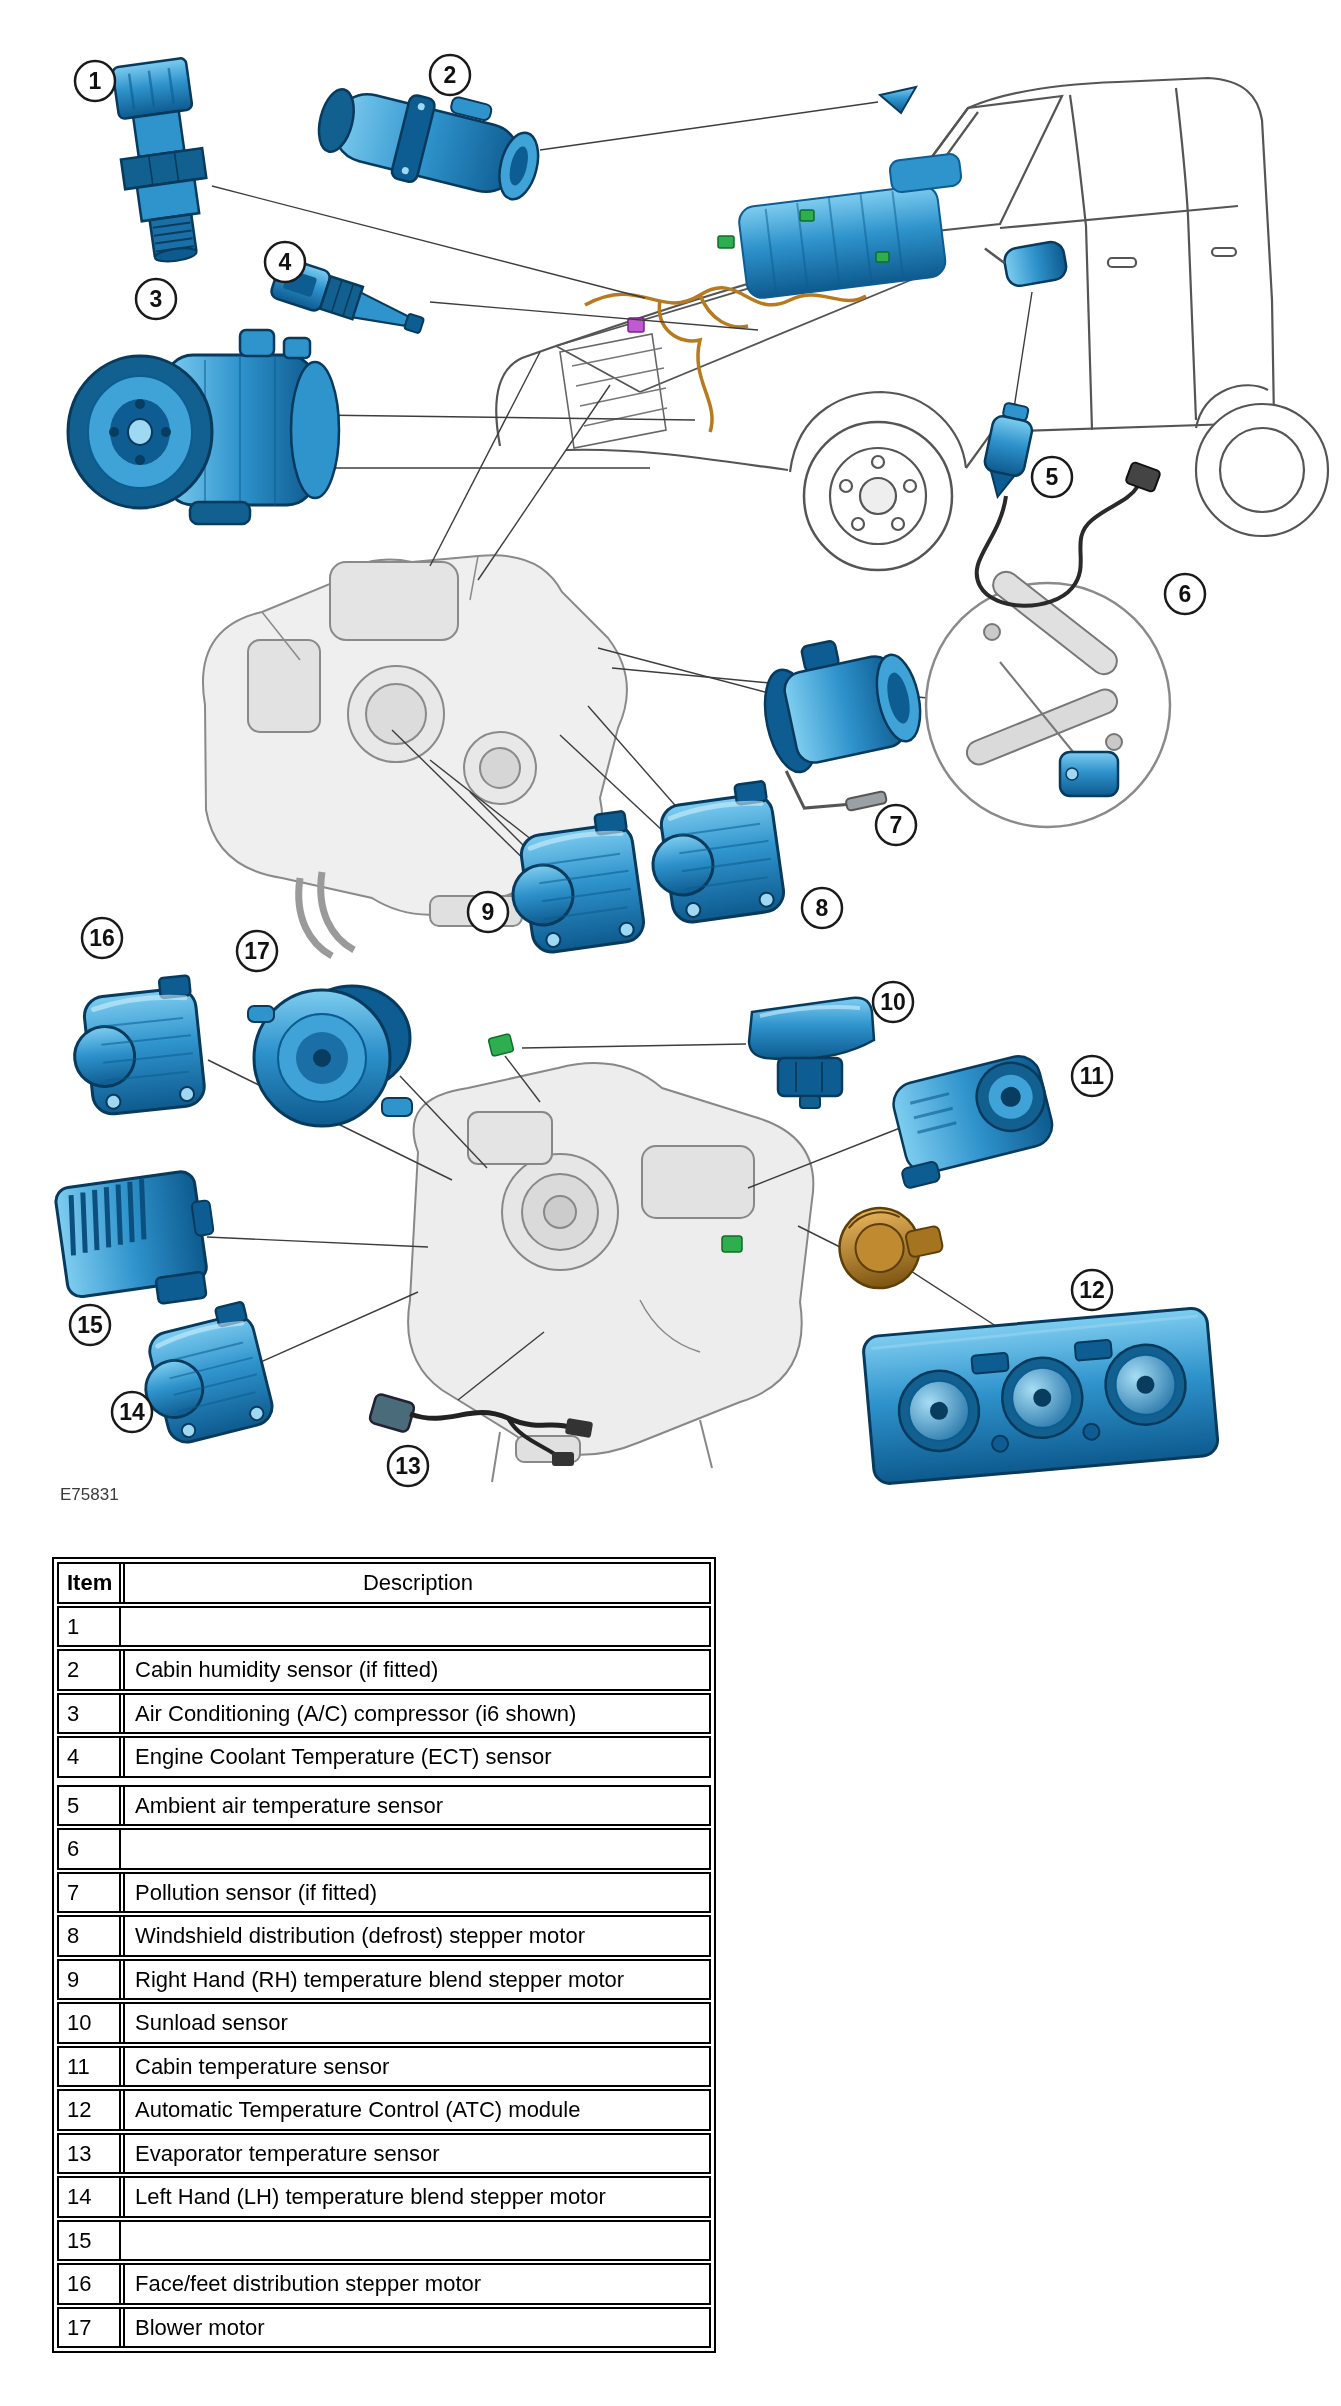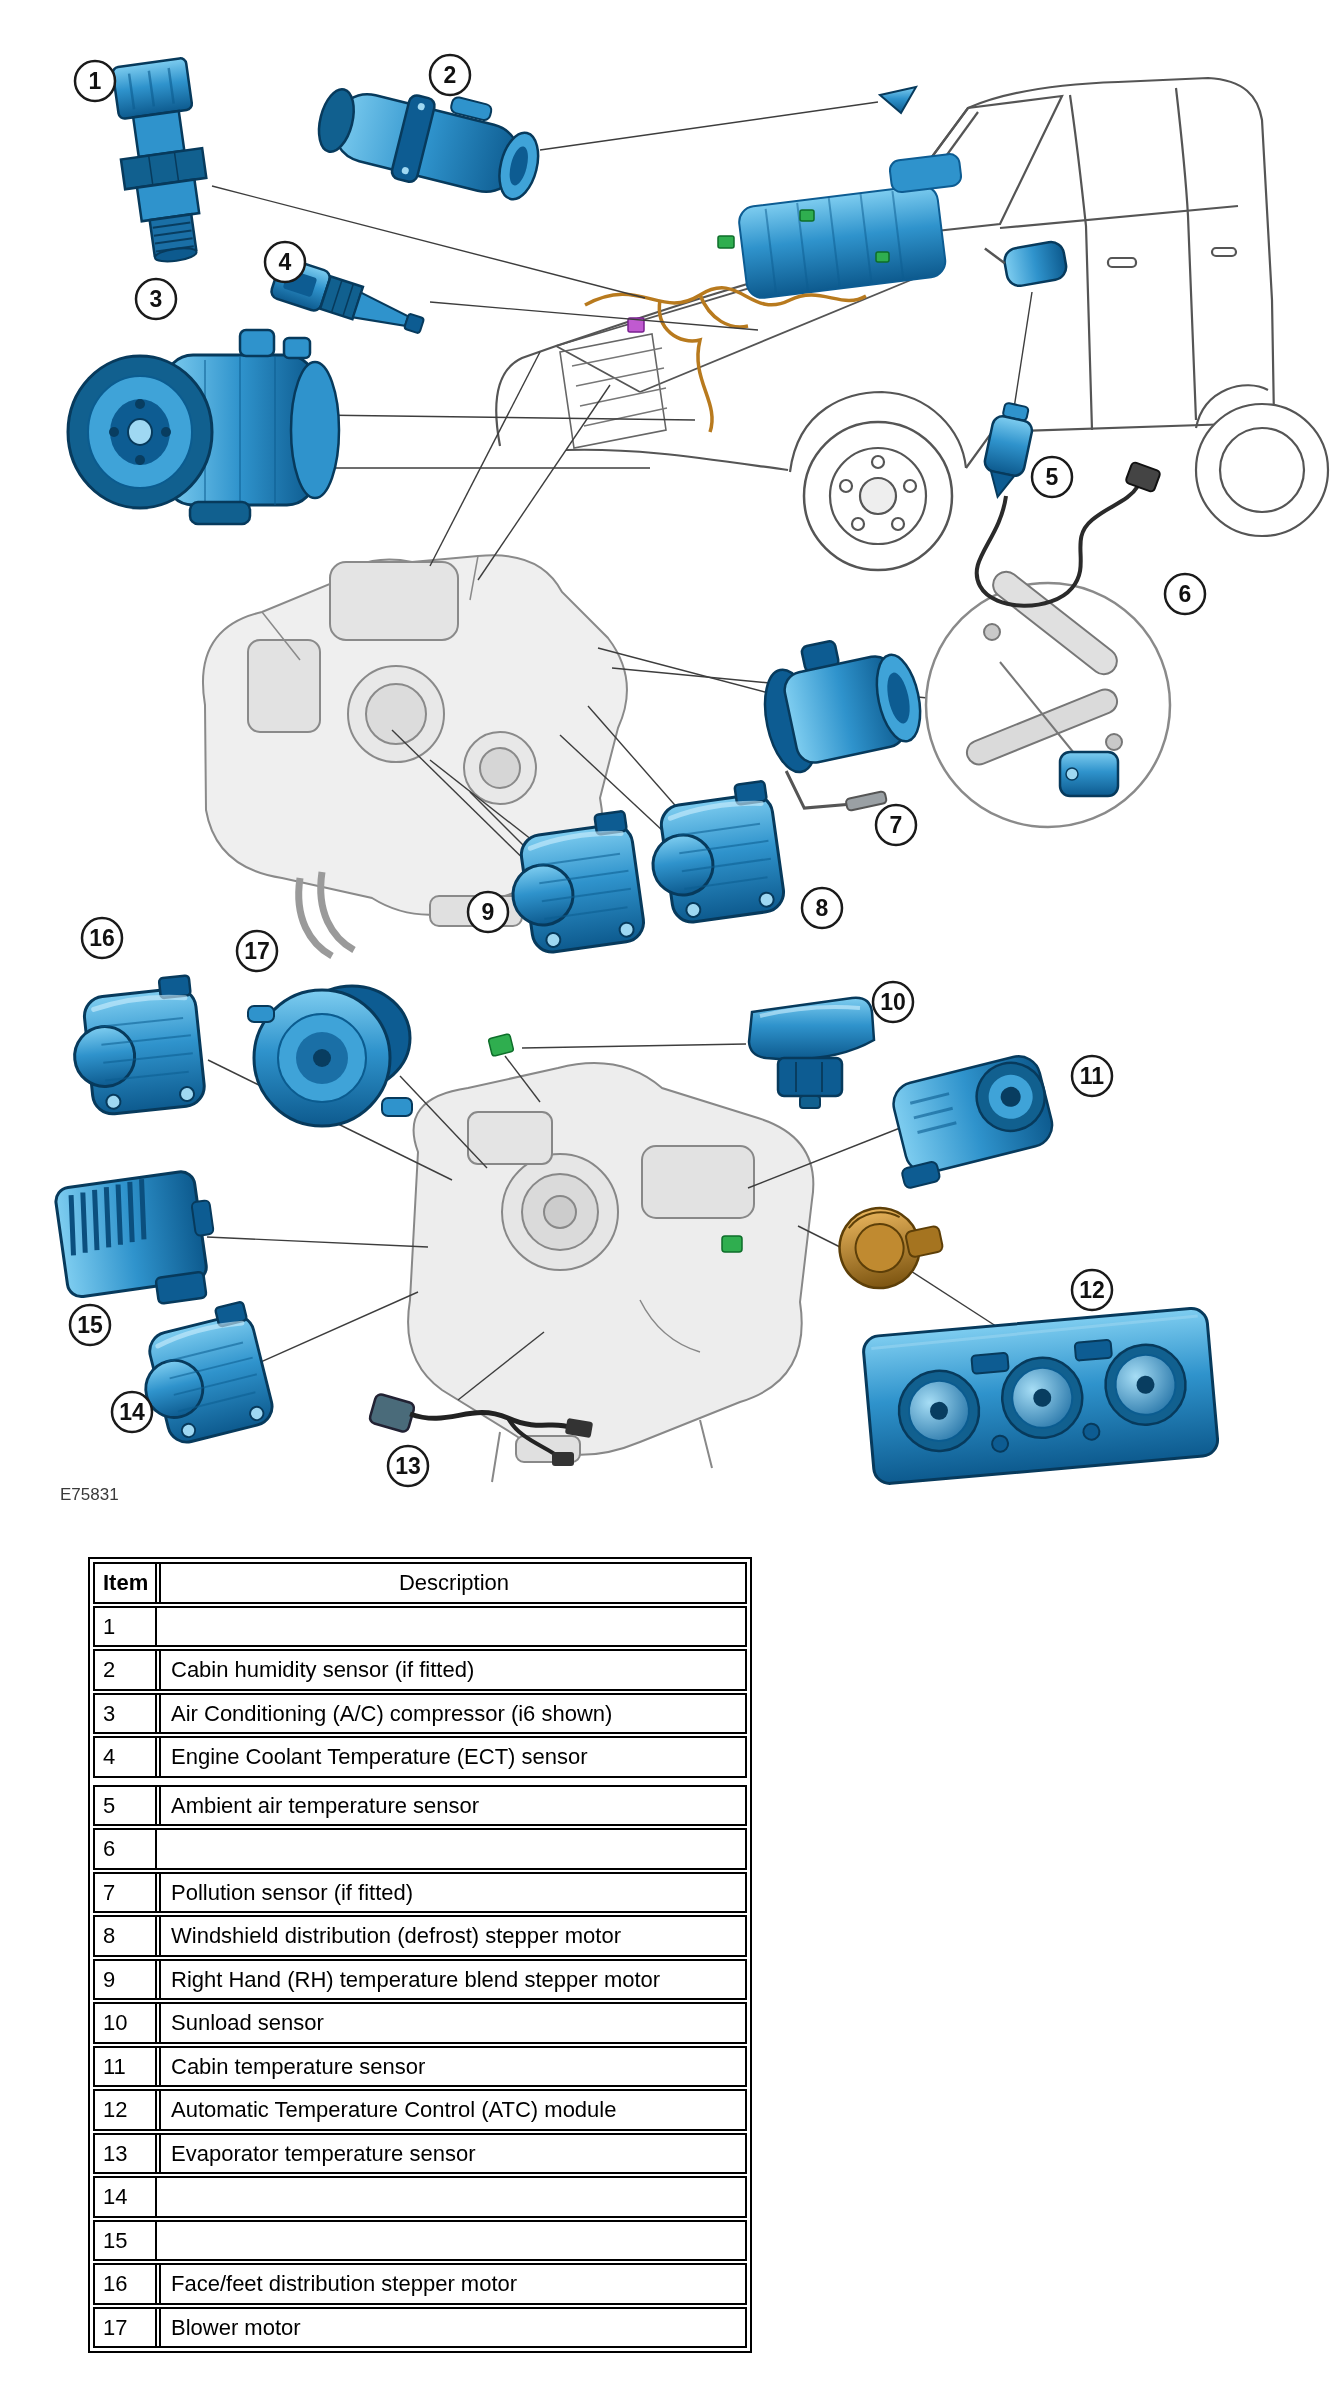--- a/index.html
+++ b/index.html
@@ -15,21 +15,21 @@
   .callout text {
     font-family:"Liberation Sans", sans-serif; font-size:23px; font-weight:bold;
     text-anchor:middle; fill:#111;
   }
   .figcode { font-family:"Liberation Sans", sans-serif; font-size:17px; fill:#3a3a3a; }
 
   
   .parts-table {
     position:absolute; left:52px; top:1557px; width:664px;
     border:2px solid #000; background:#fff; padding:3px;
-    display:flex; flex-direction:column; gap:2px;margin-left:36px;
+    display:flex; flex-direction:column; gap:2px;
   }
   .t-row { display:flex; border:2px solid #000; background:#fff; align-items:stretch; }
   .t-row.gap { margin-top:5px; }
   .t-cell { font-size:22px; line-height:1.25; padding:5px 8px; white-space:nowrap; overflow:hidden; }
   .c-item { width:62px; border-right:2px solid #000; flex:none; }
   .c-desc { flex:1; border-left:2px solid #000; margin-left:2px; padding-left:10px; }
   .t-head .c-item { font-weight:bold; }
   .t-head .c-desc { font-weight:normal; text-align:center; }
 </style>
 </head>
@@ -467,20 +467,21 @@
     <div class="t-row">
       <div class="t-cell c-item">12</div>
       <div class="t-cell c-desc">Automatic Temperature Control (ATC) module</div>
     </div>
     <div class="t-row">
       <div class="t-cell c-item">13</div>
       <div class="t-cell c-desc">Evaporator temperature sensor</div>
     </div>
     <div class="t-row">
       <div class="t-cell c-item">14</div>
+      <div class="t-cell c-desc">Left Hand (LH) temperature blend stepper motor</div>
     </div>
     <div class="t-row">
       <div class="t-cell c-item">15</div>
     </div>
     <div class="t-row">
       <div class="t-cell c-item">16</div>
       <div class="t-cell c-desc">Face/feet distribution stepper motor</div>
     </div>
     <div class="t-row">
       <div class="t-cell c-item">17</div>

